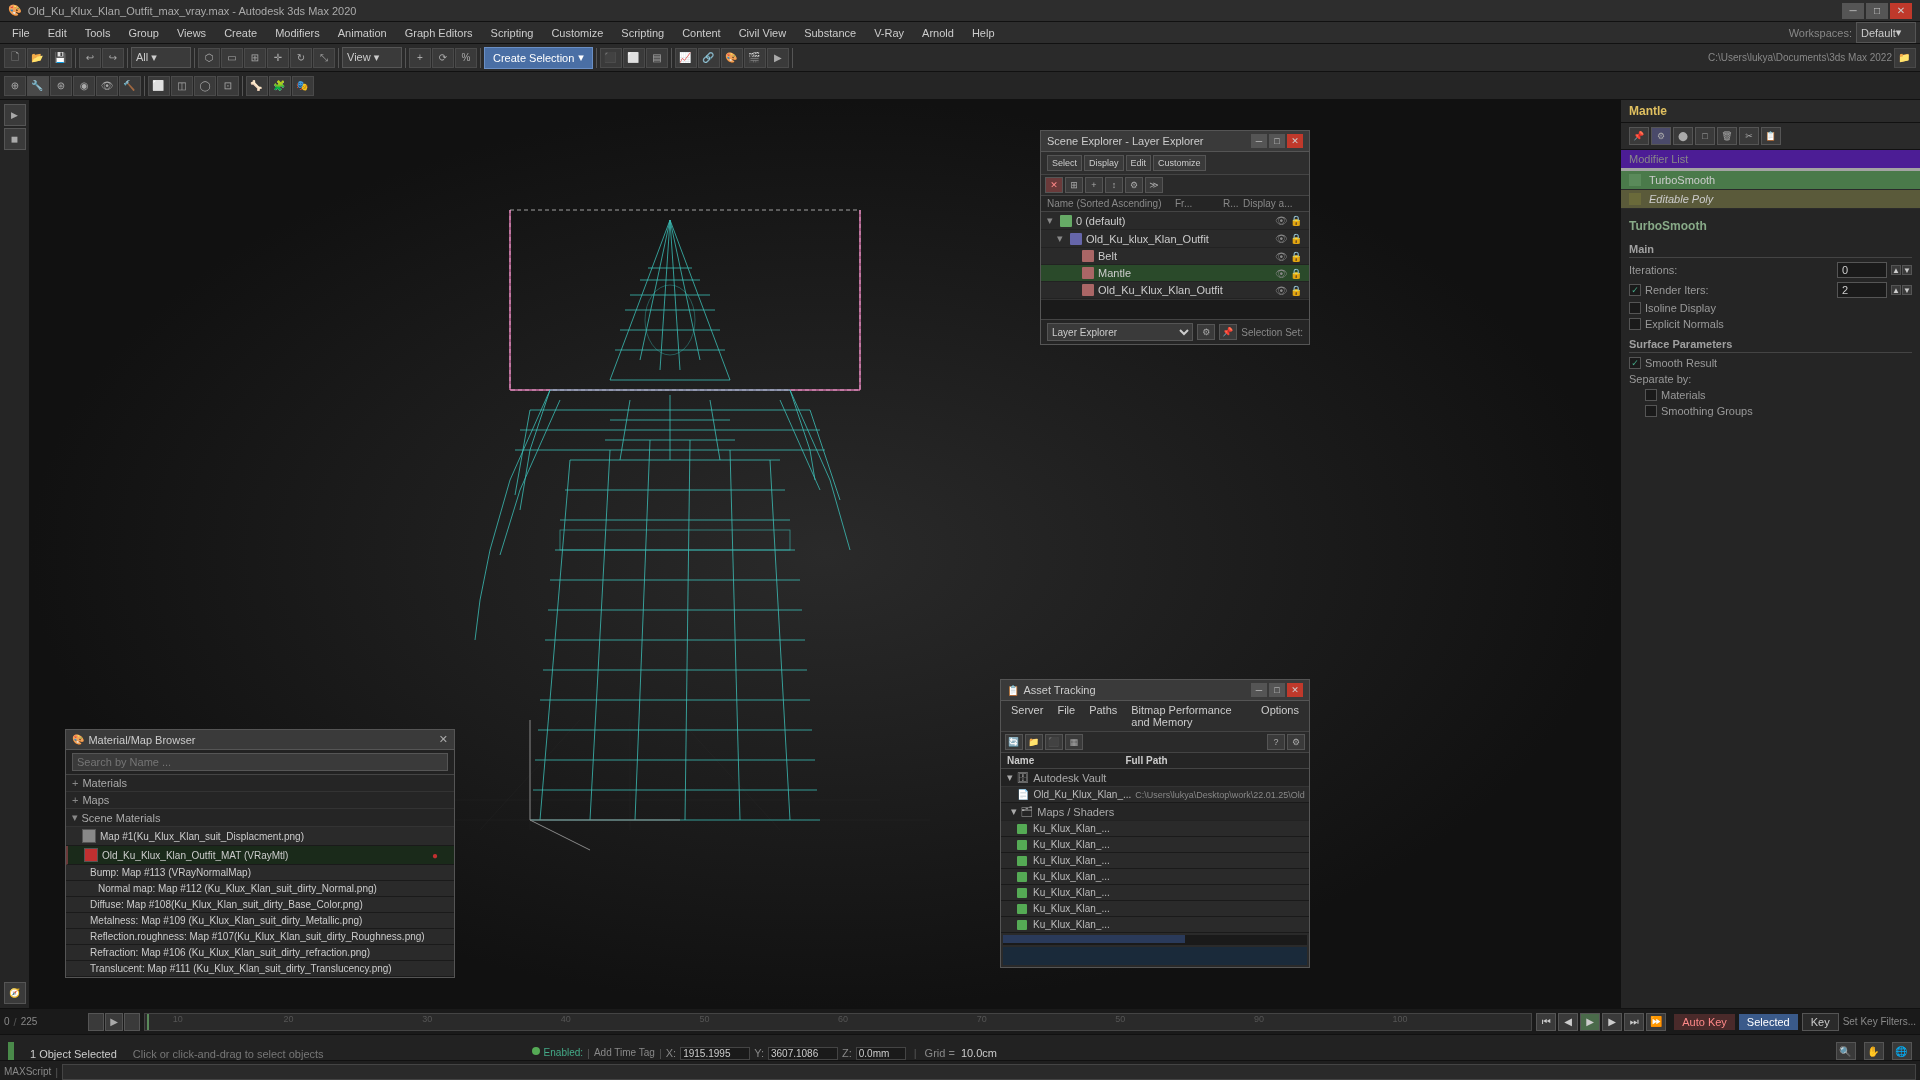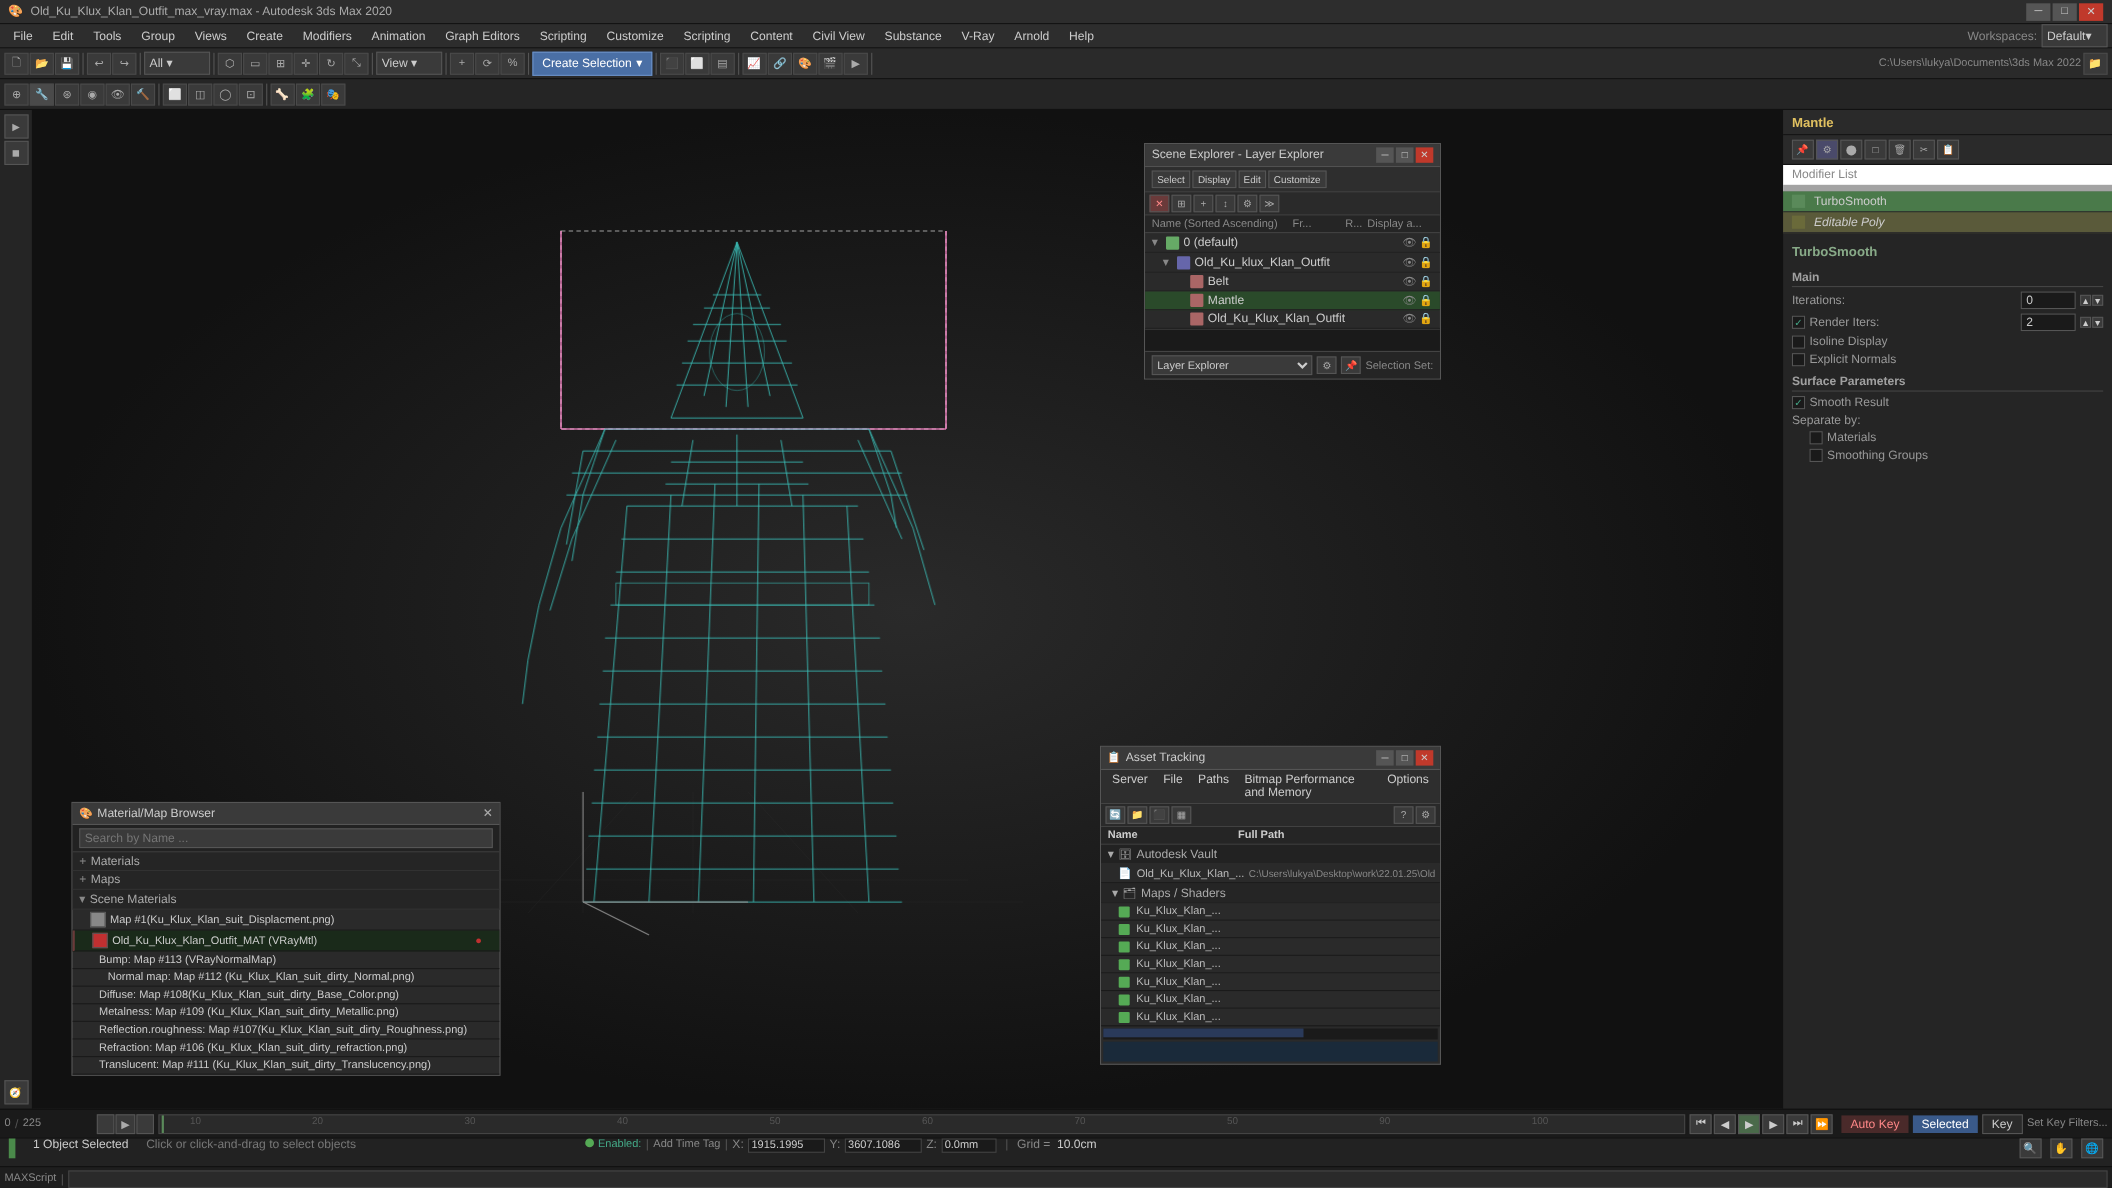--- a/index.html
+++ b/index.html
@@ -99,21 +99,21 @@
     .mb-expand { color: #888; }
     .mb-item { padding: 2px 16px; border-bottom: 1px solid #1a1a1a; display: flex; align-items: center; gap: 4px; cursor: pointer; font-size: 10px; color: #ccc; }
     .mb-item.active-mat { background: #1a3a1a; }
     .mb-color-swatch { width: 14px; height: 14px; border: 1px solid #555; }
     .mb-red { background: #c03030; }
     .mb-gray { background: #888; }
     .mb-item-indent { padding-left: 24px; }
     .mb-item-indent2 { padding-left: 32px; }
 
     
-    #status-bar { height: 26px; background: #222; border-top: 1px solid #111; display: flex; align-items: flex-start; padding: 0 8px; gap: 8px; }
+    #status-bar { height: 26px; background: #222; border-top: 1px solid #111; display: flex; align-items: flex-end; padding: 0 8px; gap: 8px; }
     .anim-btn { width: 20px; height: 18px; background: #3a3a3a; border: 1px solid #555; display: flex; align-items: center; justify-content: center; cursor: pointer; font-size: 10px; color: #ccc; }
     #timeline-bar { flex: 1; height: 18px; background: #2a2a2a; border: 1px solid #444; position: relative; }
     #maxscript-bar { height: 22px; background: #1e1e1e; border-top: 1px solid #111; display: flex; align-items: center; padding: 0 4px; gap: 4px; }
     #maxscript-input { flex: 1; background: #2a2a2a; border: 1px solid #444; height: 16px; color: #ccc; font-size: 10px; padding: 0 4px; }
 
     
     #viewport-info { position: absolute; top: 8px; left: 8px; }
 
     .toolbar-row { display: flex; align-items: center; height: 28px; background: #2a2a2a; border-bottom: 1px solid #111; padding: 0 4px; gap: 1px; }
     .icon-btn { width: 22px; height: 20px; background: #3a3a3a; border: 1px solid #4a4a4a; display: flex; align-items: center; justify-content: center; cursor: pointer; font-size: 10px; color: #aaa; }
@@ -544,21 +544,21 @@
     </div>
     <div id="modifier-tools">
       <div class="mod-tool-btn">📌</div>
       <div class="mod-tool-btn" style="background:#4a4a6a;">⚙</div>
       <div class="mod-tool-btn">⬤</div>
       <div class="mod-tool-btn">□</div>
       <div class="mod-tool-btn">🗑</div>
       <div class="mod-tool-btn">✂</div>
       <div class="mod-tool-btn">📋</div>
     </div>
-    <div style="padding:3px 8px; background:#ffffff; border-bottom:6px solid #a3a3a3;">
+    <div style="padding:3px 8px; background:#4c1d95; border-bottom:3px solid #a3a3a3;">
       <span style="color:#888; font-size:11px;">Modifier List</span>
     </div>
 
     <div class="modifier-item active">
       <span style="width:12px; height:12px; background:#5a8a5a; display:inline-block;"></span>
       <span style="margin-left:4px;">TurboSmooth</span>
     </div>
     <div class="modifier-item editable">
       <span style="width:12px; height:12px; background:#6a6a3a; display:inline-block;"></span>
       <span style="margin-left:4px;">Editable Poly</span>

